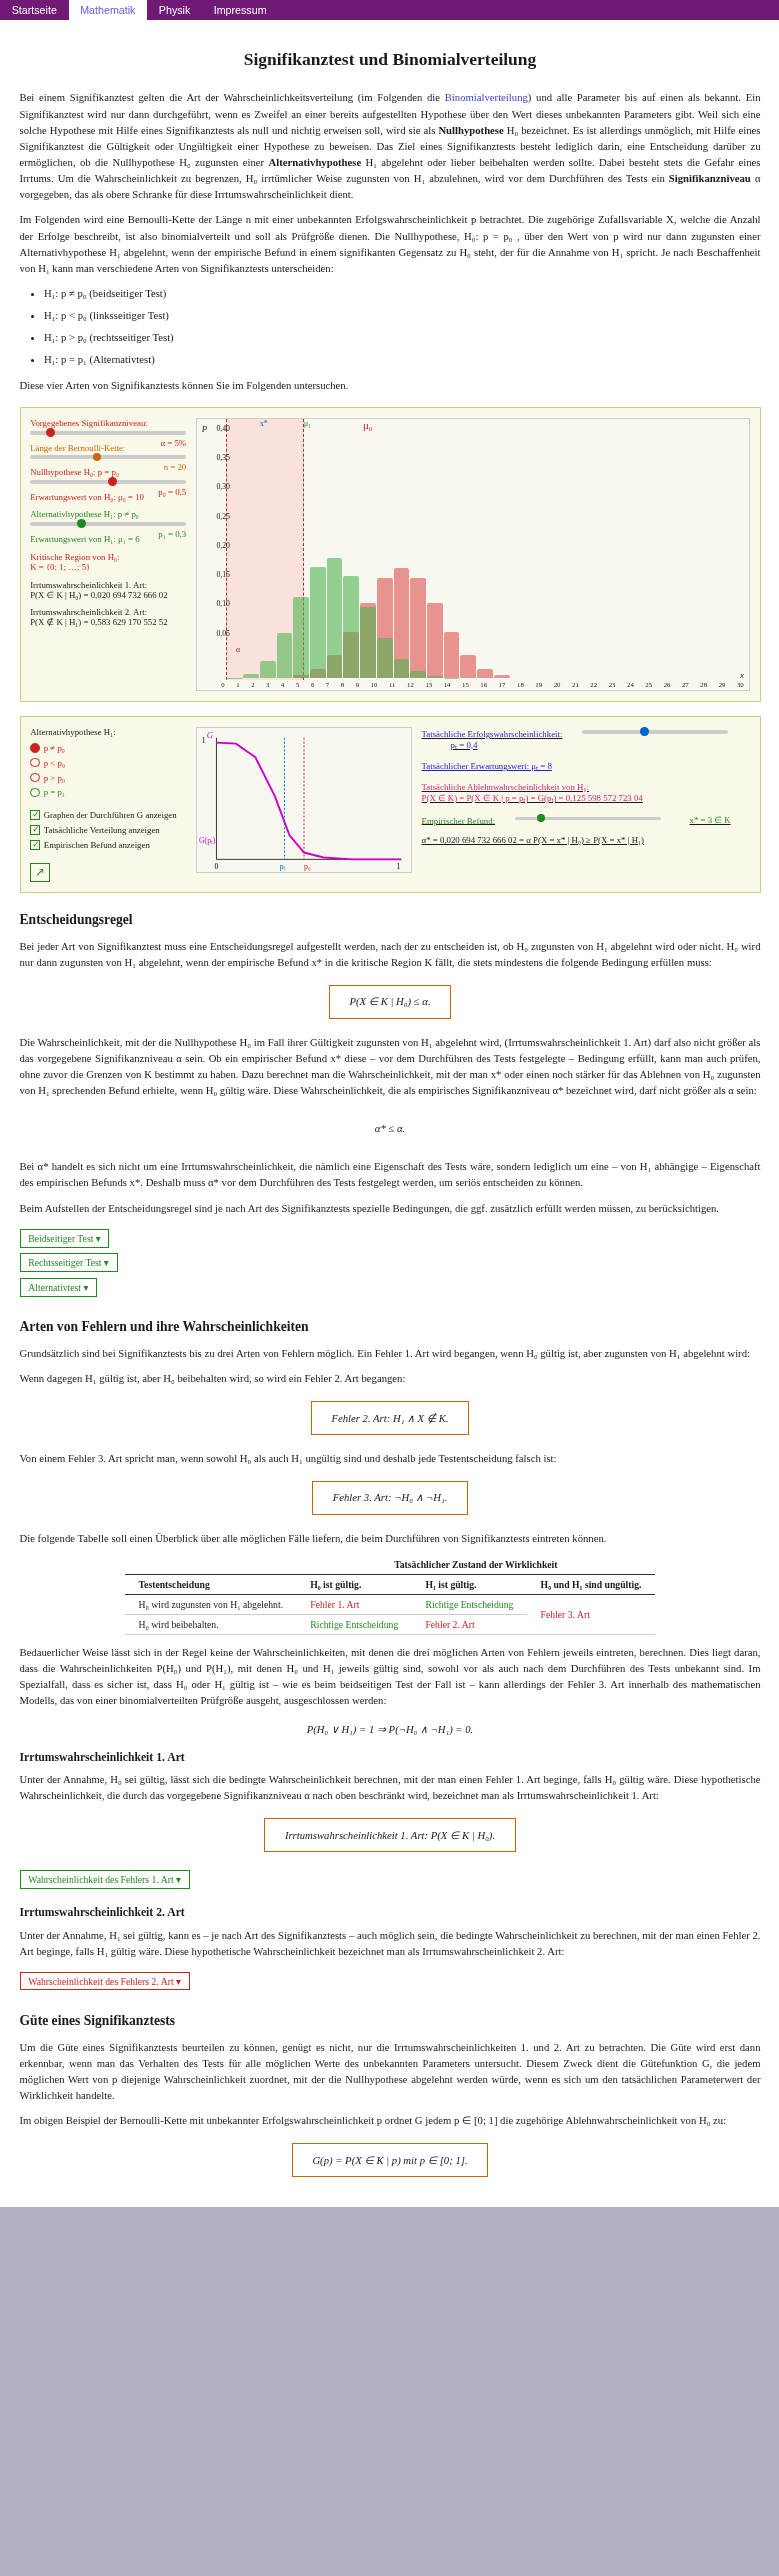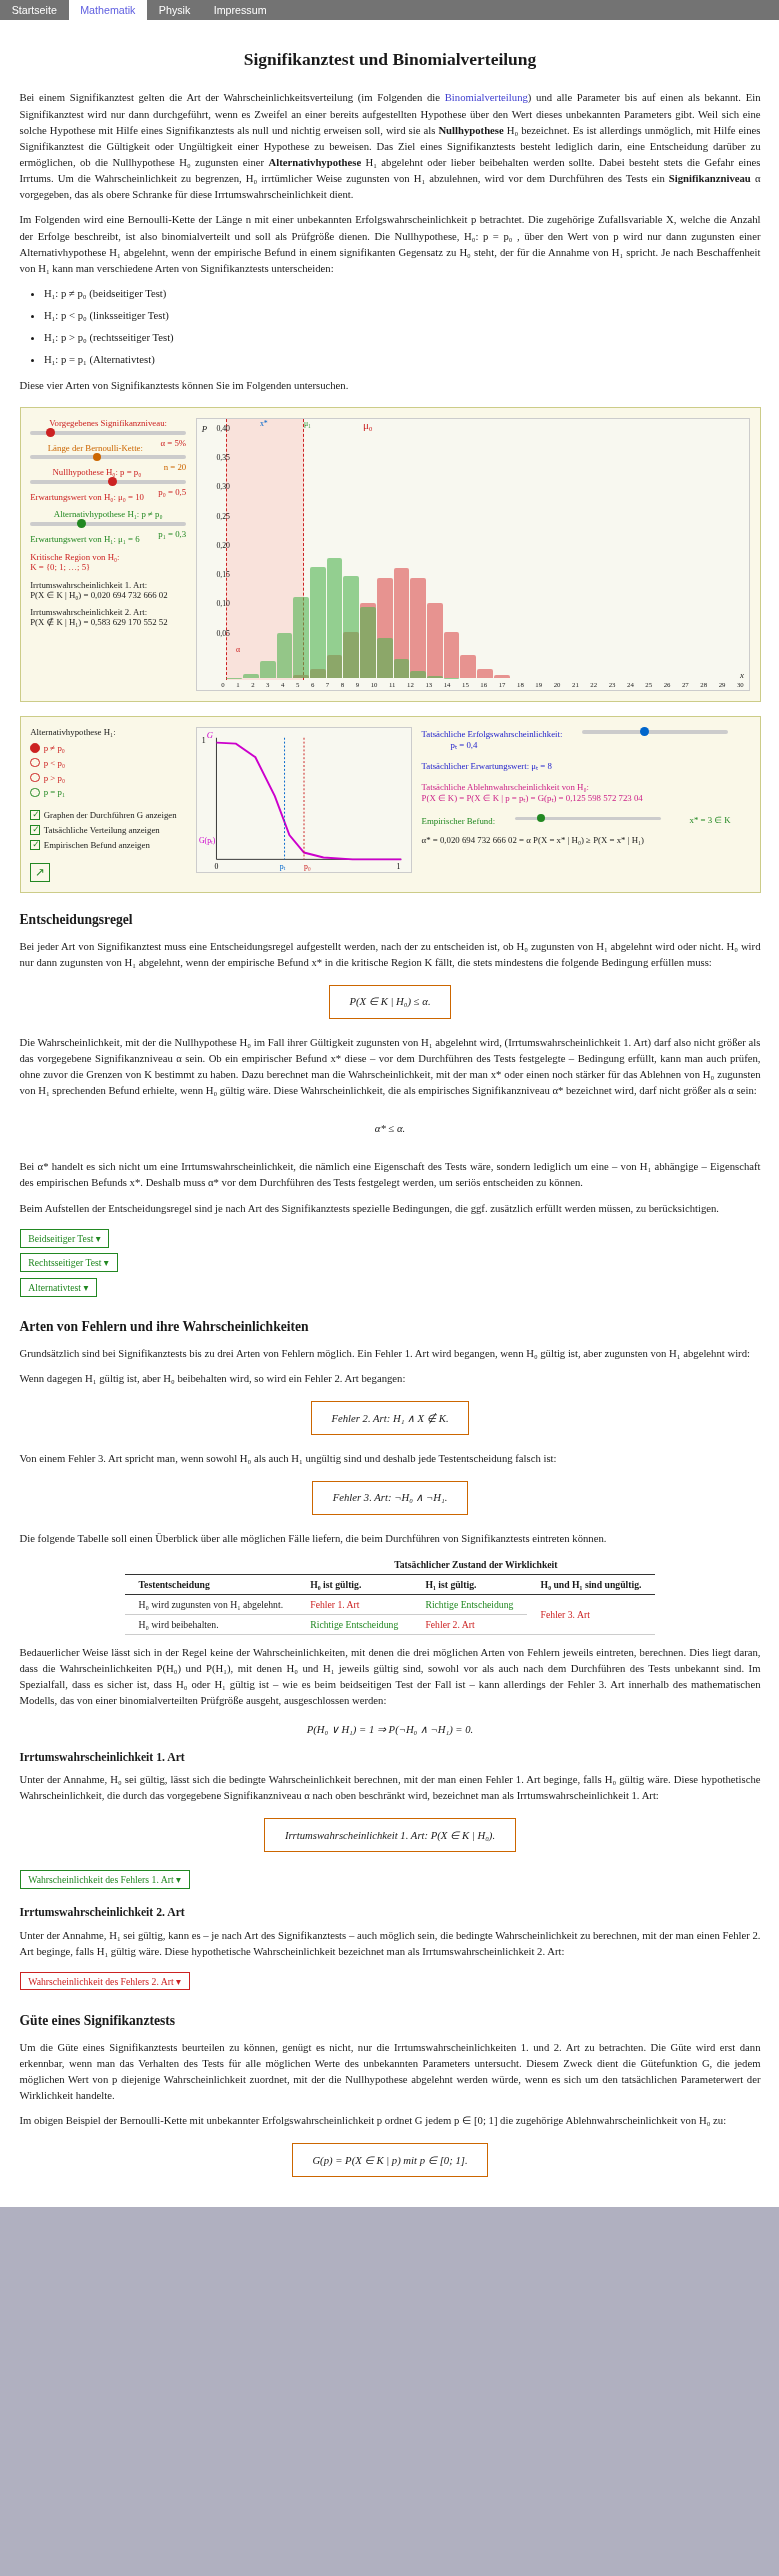--- a/index.html
+++ b/index.html
@@ -1,50 +1,50 @@
 <!DOCTYPE html>
 <html><head>
 <meta charset="utf-8">
 <style>
 * { box-sizing: border-box; margin: 0; padding: 0; }
 body { font-family: Georgia, 'Times New Roman', serif; background: #b0b0c0; font-size: 10.7px; color: #1a1a1a; }
 .page { width: 780px; margin: 0 auto; background: #fff; }
 .header { background: #d8dae8; padding: 4.9px 9.7px; font-size: 14.6px; color: #555; }
-.navbar { background: #737373; display: flex; }
+.navbar { background: #701a75; display: flex; }
 .navbar a { padding: 3.9px 11.7px; color: #fff; text-decoration: none; font-size: 10.7px; font-family: Arial, sans-serif; }
 .navbar a.active { background: #fff; color: #6060e0; }
 .content { padding: 14.6px 19.5px; }
 h1 { text-align: center; font-size: 17.5px; margin: 14.6px 0 19.5px; font-weight: bold; }
 h2 { font-size: 13.6px; margin: 19.5px 0 9.7px; font-weight: bold; }
 h3 { font-size: 11.7px; margin: 14.6px 0 7.8px; font-weight: bold; }
 p { line-height: 1.5; margin-bottom: 9.7px; text-align: justify; }
 a.link { color: #4040d0; text-decoration: none; }
 ul { margin: 9.7px 0 9.7px 24.4px; }
 ul li { margin-bottom: 5.8px; line-height: 1.5; }
 .panel { background: #faf8e8; border: 1px solid #cc8; padding: 9.7px; margin: 14.6px 0; display: flex; gap: 9.7px; }
 .panel-left { flex: 0 0 156px; font-size: 8.8px; }
 .panel-left .row { margin-bottom: 7.8px; }
-.panel-left .lab { display: block; margin-bottom: 1.9px; text-align: center; }
+.panel-left .lab { display: block; margin-bottom: 1.9px; }
 .slider { width: 100%; height: 3.9px; background: #ccc; position: relative; margin: 2.9px 0; border-radius: 1.9px; }
 .slider .thumb { position: absolute; width: 8.8px; height: 8.8px; border-radius: 50%; top: -2.9px; }
 .red { color: #c22; } .green { color: #282; } .blue { color: #22c; } .pink { color: #c28; } .orange { color: #c60; }
 .bgred { background: #c22; } .bggreen { background: #282; }
 .panel-chart { flex: 1; background: #f8f8f0; border: 1px solid #ccc; height: 273px; position: relative; }
 .chart-axis-y { position: absolute; left: 19.5px; top: 4.9px; font-size: 7.8px; }
 .chart-axis-x { position: absolute; bottom: 1.9px; left: 24.4px; right: 4.9px; font-size: 6.8px; display: flex; justify-content: space-between; }
 .bars { position: absolute; left: 29px; right: 4.9px; bottom: 11.7px; top: 9.7px; display: flex; align-items: flex-end; }
 .panel2 { background: #faf8e8; border: 1px solid #cc8; padding: 9.7px; margin: 0 0 14.6px; display: flex; gap: 9.7px; }
 .panel2-left { flex: 0 0 156px; font-size: 8.8px; }
 .panel2-left .opt { margin-bottom: 4.9px; display: flex; align-items: center; gap: 3.9px; }
 .radio { width: 9.7px; height: 9.7px; border-radius: 50%; border: 1px solid; display: inline-block; }
 .check { width: 9.7px; height: 9.7px; border: 1px solid #282; display: inline-block; position: relative; }
 .check.on::after { content: '✓'; position: absolute; color: #282; font-size: 8.8px; top: -1.9px; left: 1px; }
 .panel2-chart { flex: 0 0 214px; background: #f8f8f0; border: 1px solid #ccc; height: 146px; position: relative; }
 .panel2-right { flex: 1; font-size: 8.8px; }
-.panel2-right .row { margin-bottom: 9.7px; }
+.panel2-right .row { margin-bottom: 9.7px; text-decoration: underline; }
 .reload { width: 19.5px; height: 19.5px; border: 1px solid #282; display: flex; align-items: center; justify-content: center; color: #282; font-size: 11.7px; cursor: pointer; }
 .centerbox { text-align: center; margin: 14.6px 0; }
 .formula { display: inline-block; border: 1px solid #c60; padding: 9.7px 19.5px; font-style: italic; }
 .dropdown { border: 1px solid; padding: 2.9px 7.8px; display: inline-block; margin: 2.9px 0; font-size: 9.7px; cursor: pointer; }
 .dropdown.green { border-color: #282; } .dropdown.red { border-color: #c22; }
 table.truth { margin: 9.7px auto; border-collapse: collapse; font-size: 9.7px; }
 table.truth th, table.truth td { padding: 3.9px 13.6px; text-align: left; }
 table.truth th { border-bottom: 1px solid #333; font-weight: bold; }
 table.truth td { border-bottom: 1px solid #ccc; }
 </style>

